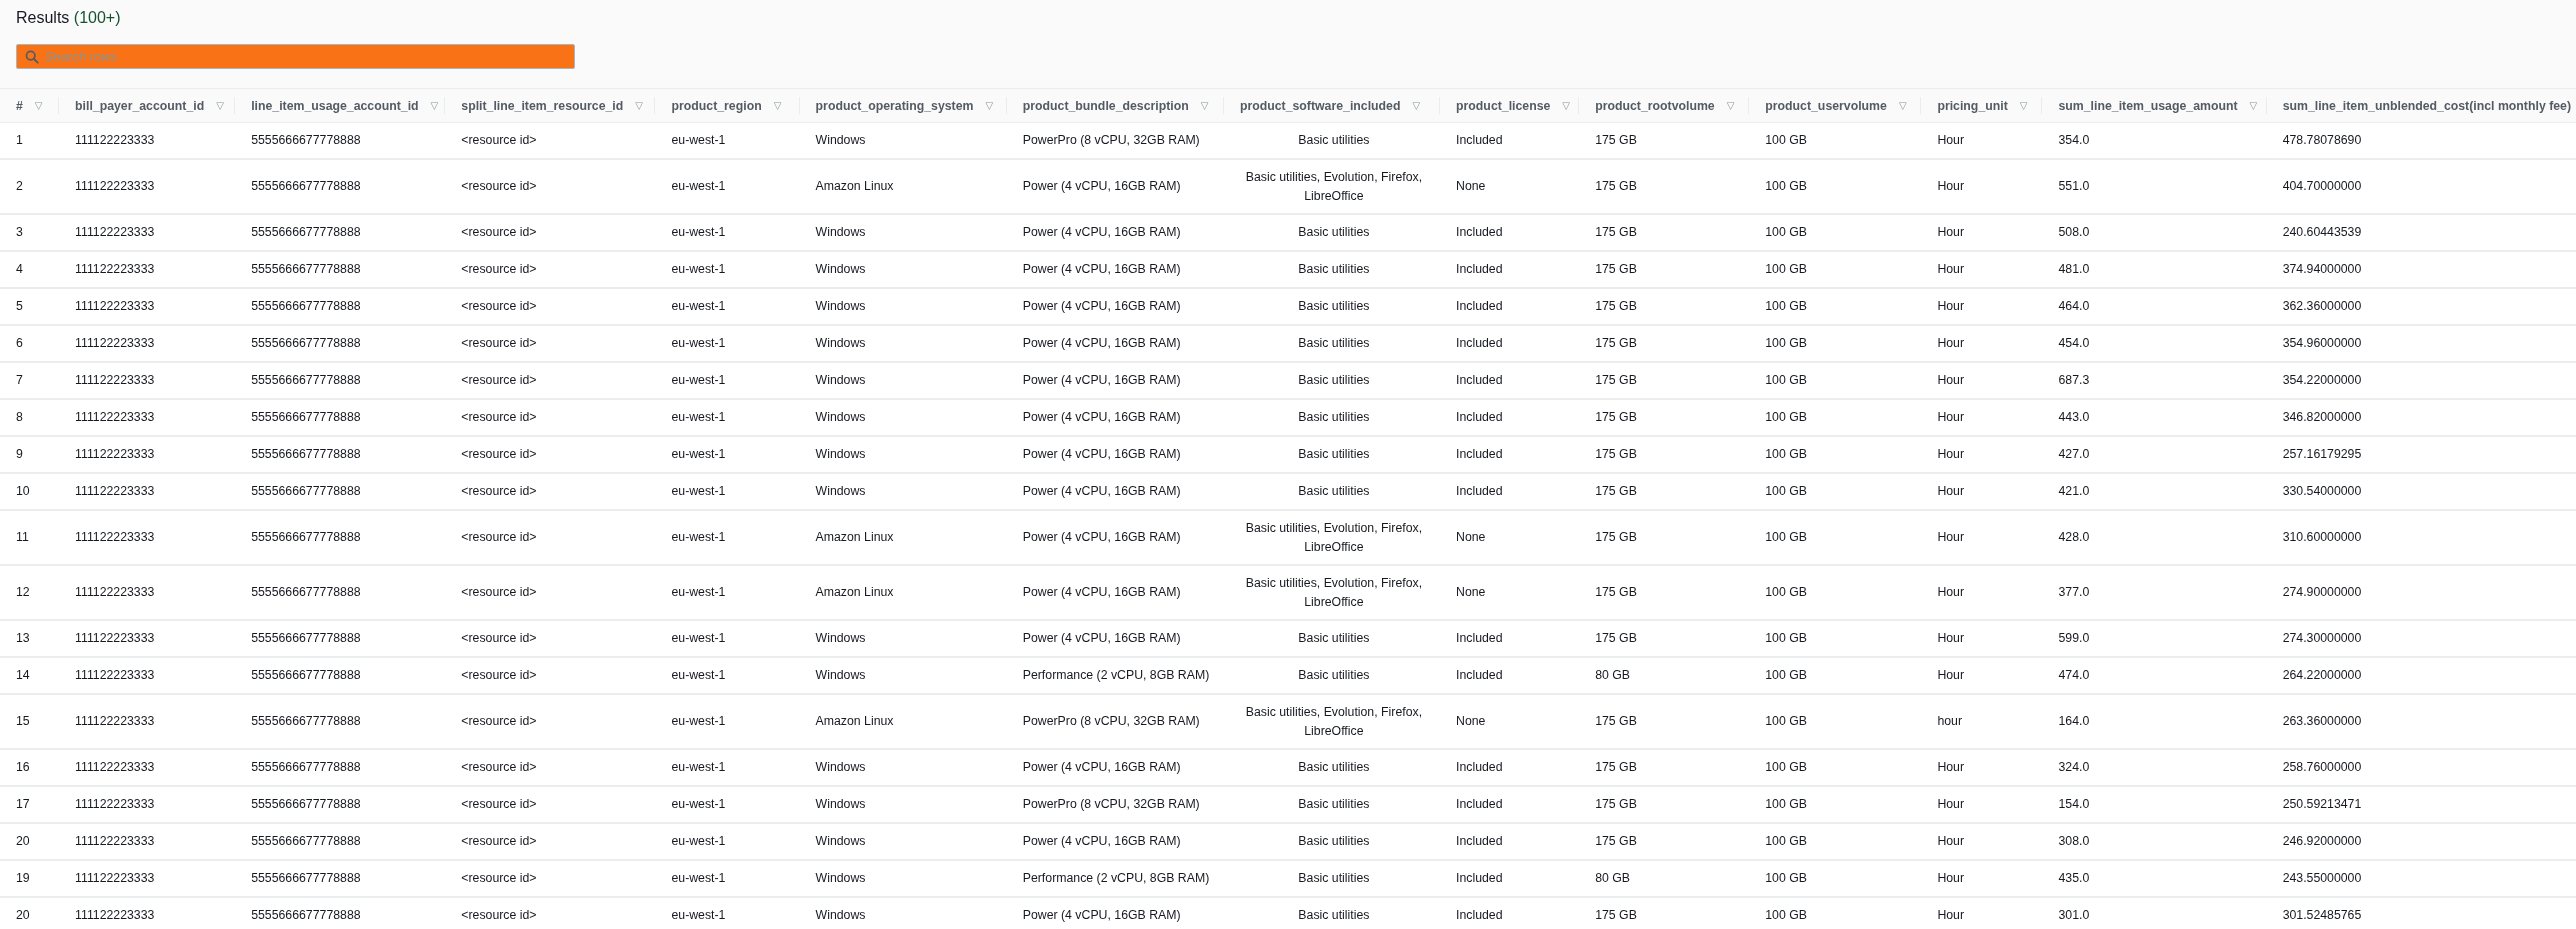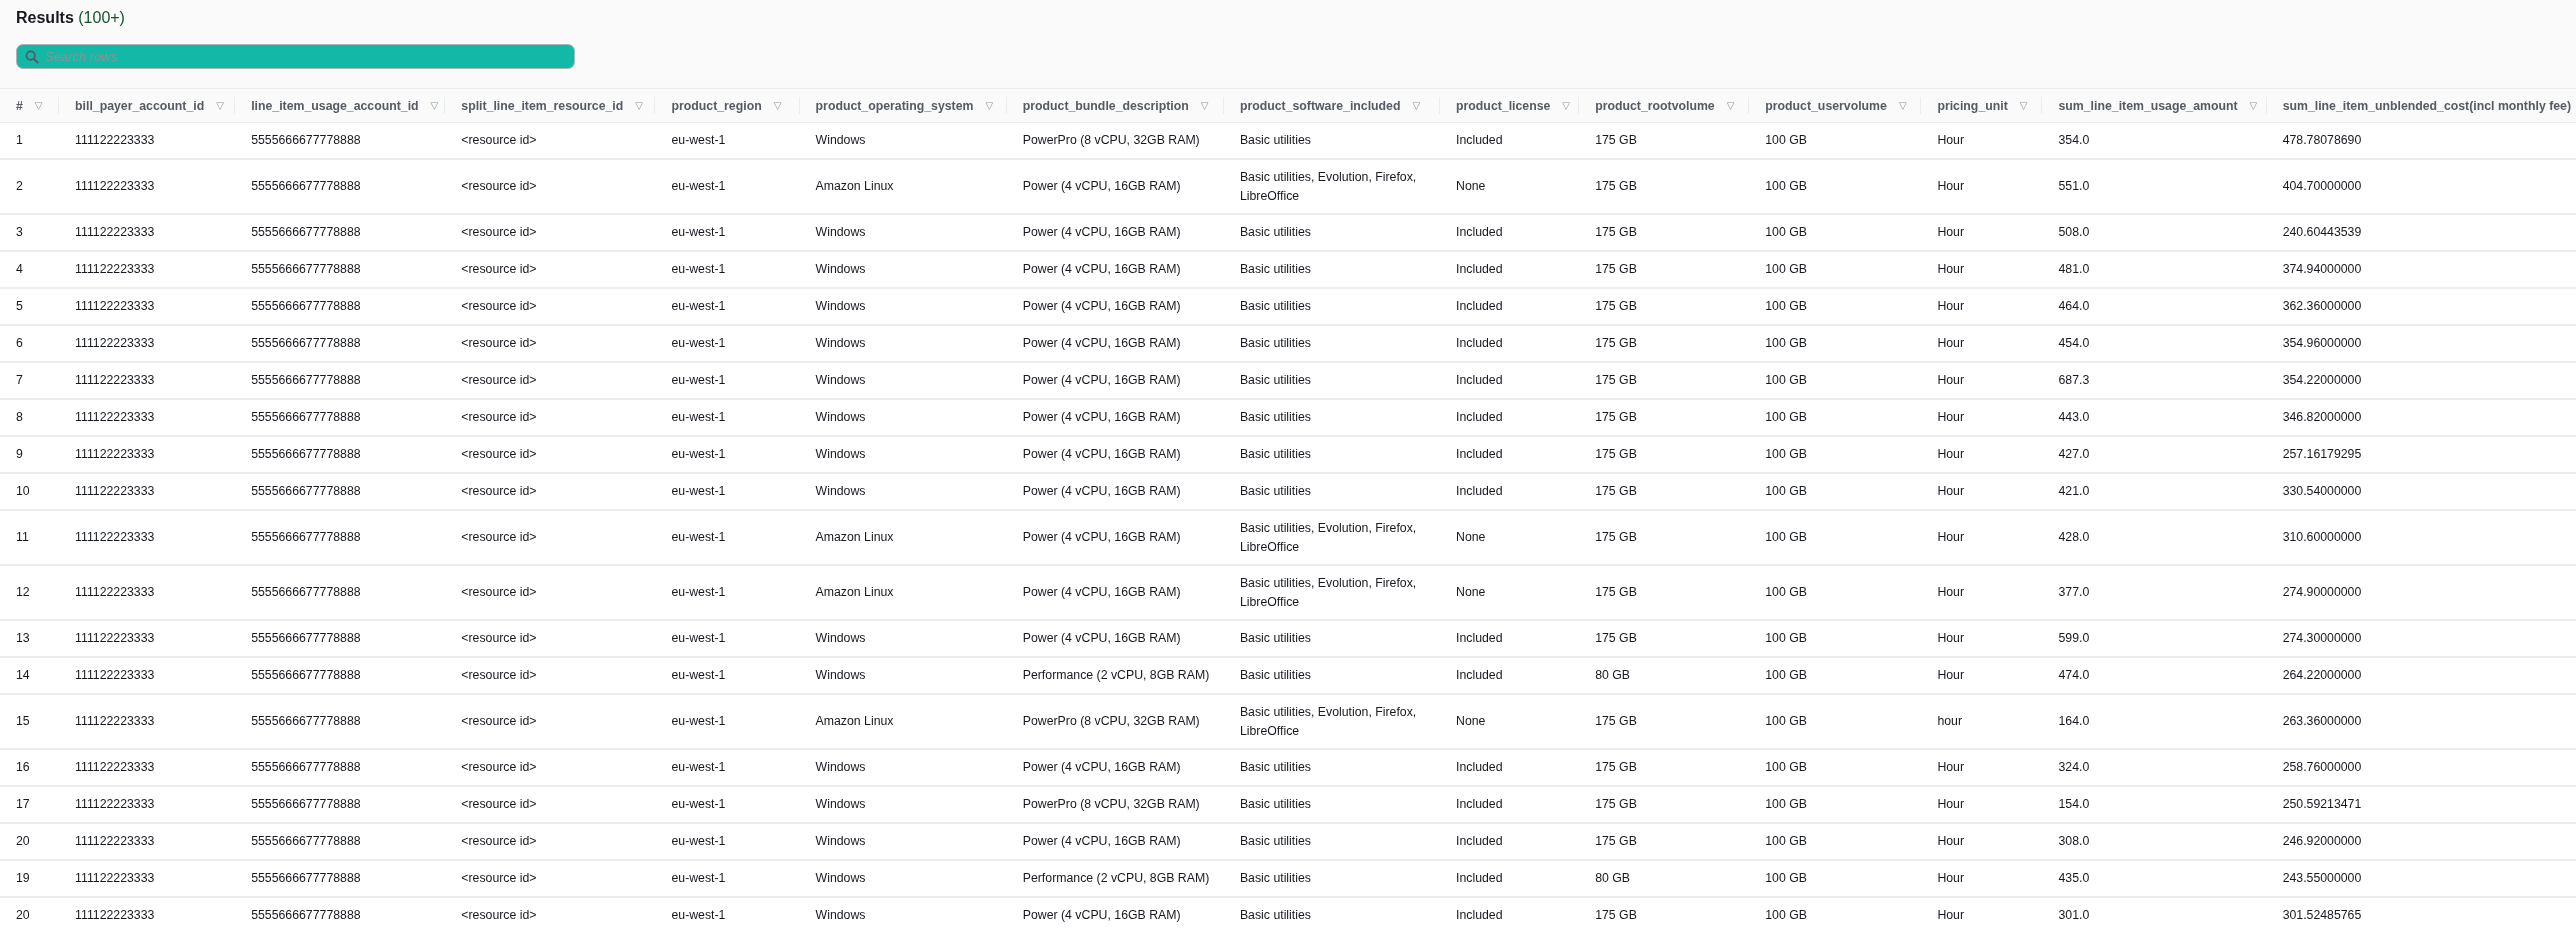--- a/index.html
+++ b/index.html
@@ -7,27 +7,27 @@
     width: 2576px; height: 929px; overflow: hidden;
     background: #fafafa;
     font-family: "Liberation Sans", "DejaVu Sans", sans-serif;
     color: #16191f;
     position: relative;
   }
   .title {
     position: absolute; left: 16px; top: 8px;
     font-size: 16px; line-height: 20px;
   }
-  .title .bold { font-weight: bold; margin-top: 10px; }
+  .title .bold { font-weight: normal; margin-top: 10px; }
   .title .count { color: #14532d; }
   .search {
     position: absolute; left: 16px; top: 44px;
     width: 559px; height: 25px;
-    border: 1px solid #aab7b8; border-radius: 7px;
-    background: #14b8a6; box-sizing: border-box;
+    border: 1px solid #aab7b8; border-radius: 2px;
+    background: #f97316; box-sizing: border-box;
     display: flex; align-items: center;
   }
   .search .icon { width: 14px; height: 14px; margin-left: 8px; margin-right: 6px; }
   .search input {
     border: none; outline: none; background: transparent;
     font-family: "Liberation Sans", sans-serif; font-style: italic;
     font-size: 13px; color: #16191f; flex: 1; padding: 0;
   }
   .search input::placeholder { color: #879596; font-style: italic; }
   .table-wrap {
@@ -67,21 +67,21 @@
     position: absolute; right: 0; top: 8px; bottom: 8px;
     border-right: 1px solid #eaeded;
   }
   tbody td {
     padding: 0 0 0 16px; font-size: 12.3px; color: #16191f;
     border-bottom: 2px solid #eaeded; height: 35px;
     vertical-align: middle; line-height: 19px;
   }
   tbody tr.tall td { height: 53px; }
   tbody tr:last-child td { border-bottom: none; }
-  td .wrap { white-space: normal; max-width: 188px; display: block; }
+  td .wrap { white-space: normal; max-width: 188px; display: block; text-align: center; }
 </style>
 </head>
 <body>
 
 <div class="title">
   <span class="bold">Results</span>
   <span class="count">(100+)</span>
 </div>
 
 <div class="search">

